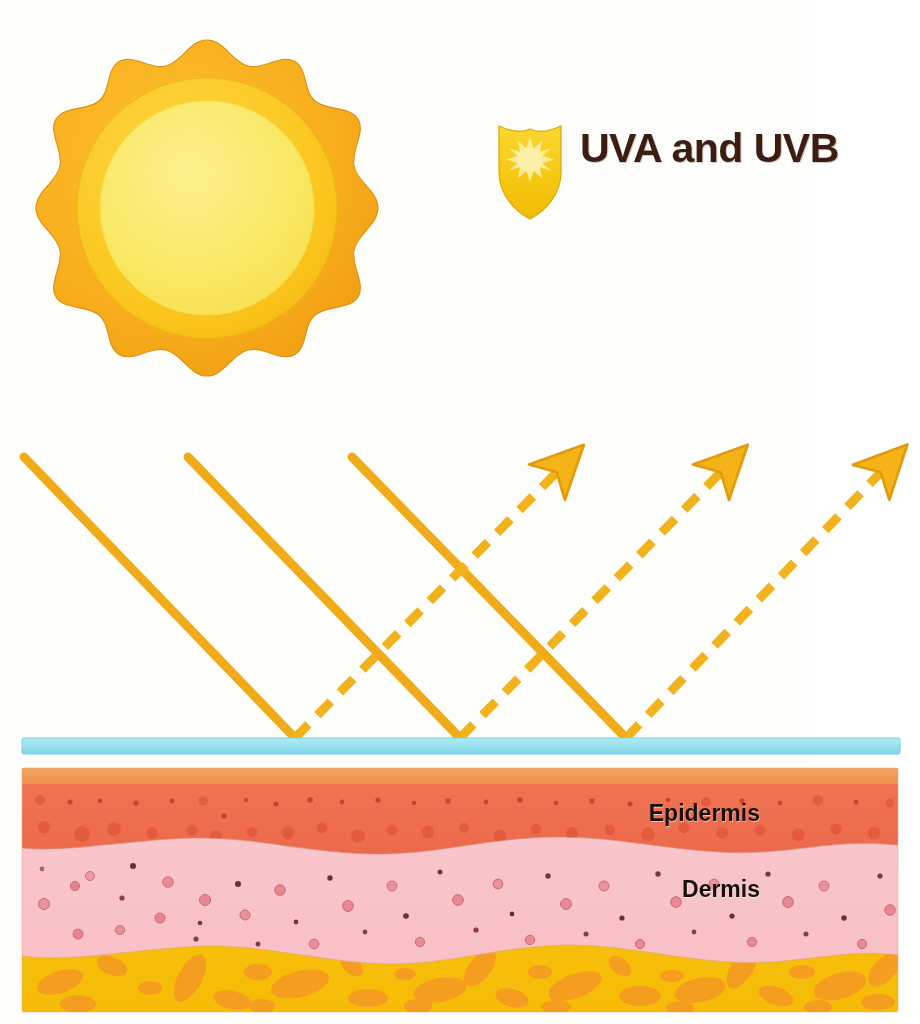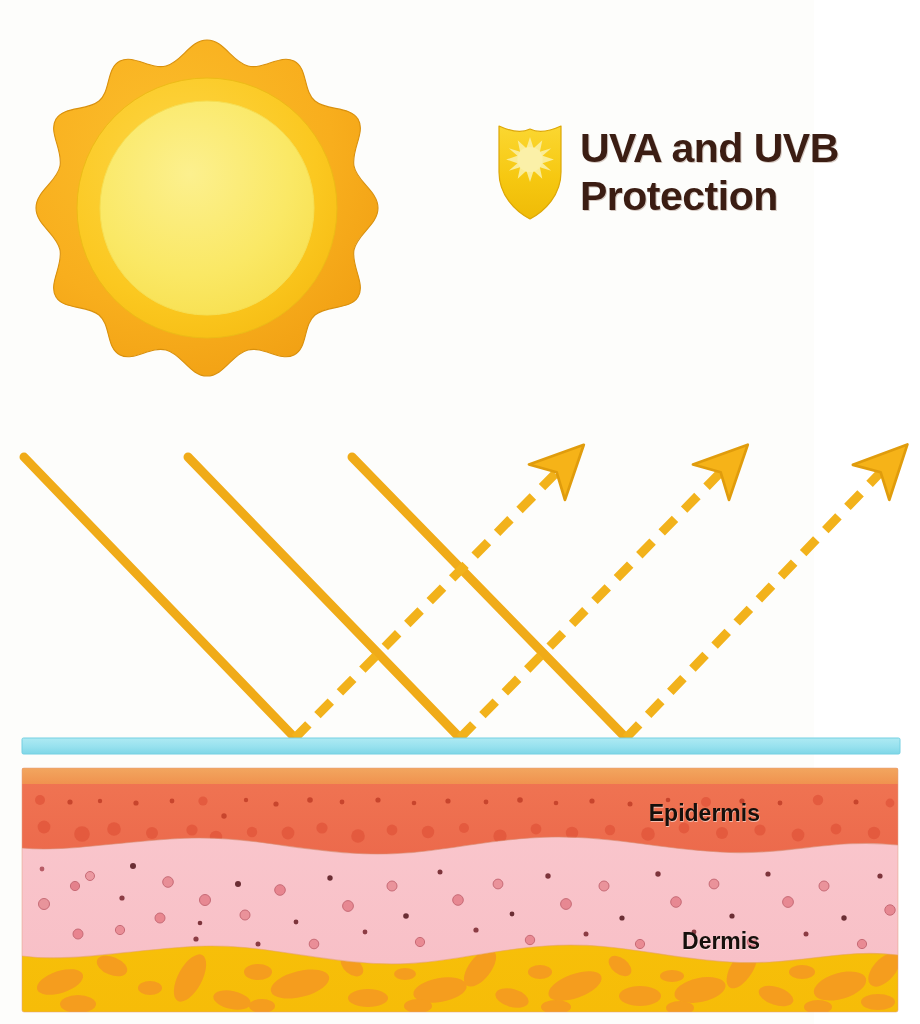--- a/index.html
+++ b/index.html
@@ -43,21 +43,21 @@
     position: absolute;
     font-family: "Liberation Sans", sans-serif;
     font-weight: bold;
     font-size: 23px;
     color: #16100c;
     text-align: right;
     text-shadow: 0.5px 0.5px 0 rgba(255,255,255,0.55);
     white-space: nowrap;
   }
   #lbl-epi { right: 54px; top: 800px; }
-  #lbl-der { right: 54px; top: 928px; text-align: right; }
+  #lbl-der { right: 54px; top: 876px; text-align: right; }
   #lbl-hyp { right: 54px; top: 958px; }
 </style>
 </head>
 <body>
 
 <div id="stage">
 
   <svg id="scene" viewBox="0 0 920 1024">
     <defs>
       <radialGradient id="sunOuterG" cx="38%" cy="32%" r="78%">
@@ -362,19 +362,18 @@
                C 420,858 460,843 530,838 C 600,833 650,848 720,852
                C 790,856 830,838 898,845" fill="none" stroke="#D98C72" stroke-width="1.1" opacity="0.6"></path>
 
       <rect x="22" y="768" width="876" height="16" fill="url(#stripG)"></rect>
     </g>
     <rect x="22" y="768" width="876" height="244" rx="2" fill="none" stroke="#E4A07F" stroke-width="1" opacity="0.5"></rect>
   </svg>
 
   <div class="ttl">
     <div>UVA and UVB</div>
-    <div>Protection</div>
   </div>
 
   <div class="lbl" id="lbl-epi">Epidermis</div>
   <div class="lbl" id="lbl-der">Dermis</div>
 
 </div>
 
 </body></html>

